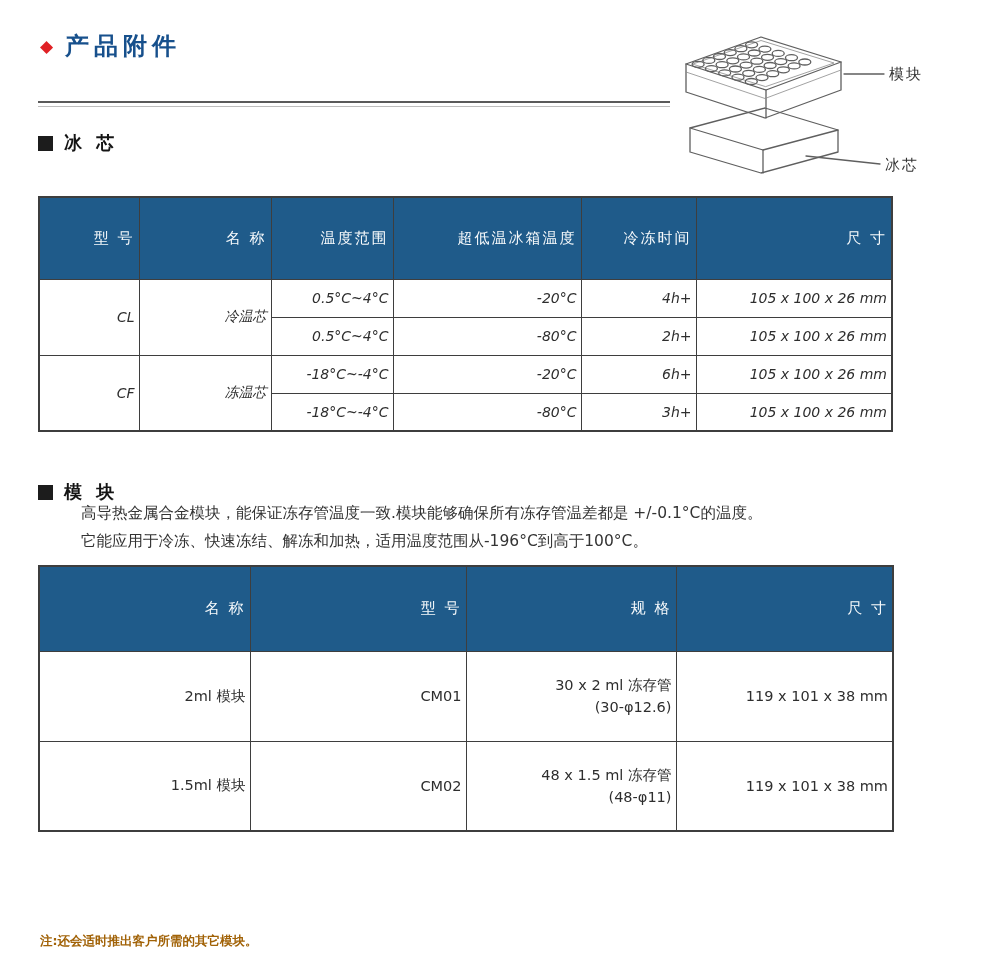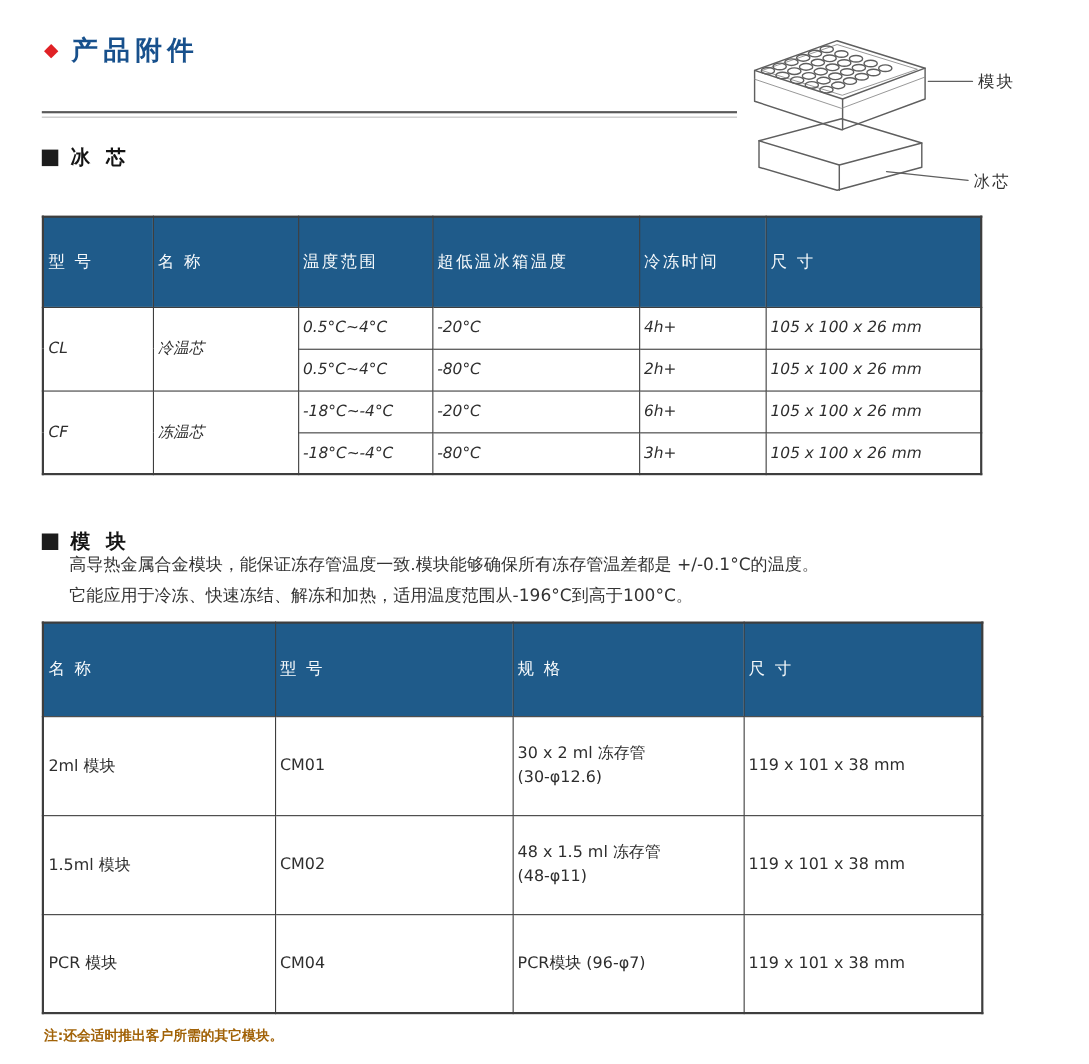--- a/index.html
+++ b/index.html
@@ -15,25 +15,25 @@
   .rule{position:absolute;left:38px;top:101px;width:632px;height:3px;
         border-top:2px solid #5a5a5a;border-bottom:1px solid #bdbdbd;}
 
   
   .sec-head{position:absolute;left:38px;display:flex;align-items:center;font-size:18px;
             font-weight:700;color:#141414;letter-spacing:4px;}
   .sec-head .sq{display:inline-block;width:15px;height:15px;background:#1c1c1c;margin-right:11px;}
   .sec1{top:131px;} .sec2{top:467px;margin-top:13px;}
 
   
-  .para{position:absolute;left:63px;top:499px;font-size:15.5px;line-height:28px;color:#333;}
+  .para{position:absolute;left:81px;top:499px;font-size:15.5px;line-height:28px;color:#333;}
 
   
   table.t{position:absolute;border-collapse:collapse;table-layout:fixed;border:2px solid #3e3e3e;}
-  .t th,.t td{border:1px solid #3e3e3e;text-align:left;vertical-align:middle;padding:0 4px;}
+  .t th,.t td{border:1px solid #3e3e3e;text-align:right;vertical-align:middle;padding:0 4px;}
   .t th{background:#1f5b8a;color:#f7fafc;font-weight:400;font-size:15px;letter-spacing:2px;}
   .t1{left:38px;top:196px;width:853px;}
   .t1 thead tr{height:82px;}
   .t1 tbody tr{height:38px;}
   .t1 td{font-size:14px;font-style:italic;}
   .t2{left:38px;top:565px;width:854px;}
   .t2 thead tr{height:85px;}
   .t2 tbody tr{height:90px;}
   .t2 td{font-size:14.5px;}
   .spec-line{line-height:22px;}
@@ -215,27 +215,18 @@
       </tr>
       <tr>
         <td>1.5ml 模块</td>
         <td>CM02</td>
         <td>
           <div class="spec-line">48 x 1.5 ml 冻存管</div>
           <div class="spec-line">(48-φ11)</div>
         </td>
         <td>119 x 101 x 38 mm</td>
       </tr>
-      <tr>
-        <td>PCR 模块</td>
-        <td>CM04</td>
-        <td>
-          <div class="spec-line">PCR模块  (96-φ7)</div>
-          <div class="spec-line"></div>
-        </td>
-        <td>119 x 101 x 38 mm</td>
-      </tr>
     </tbody>
   </table>
 
   <div class="note">注:还会适时推出客户所需的其它模块。</div>
 
 </div>
 
 </body></html>

